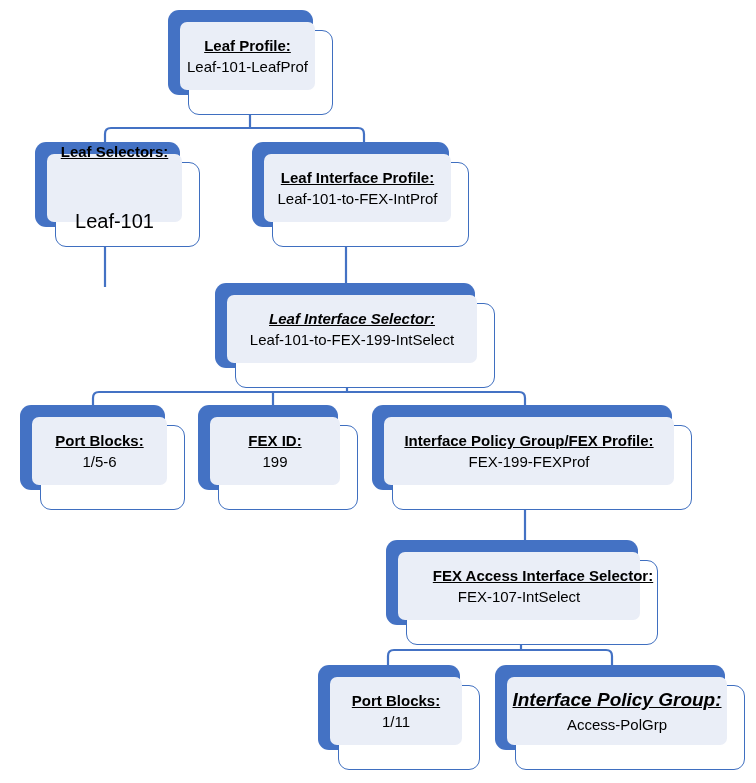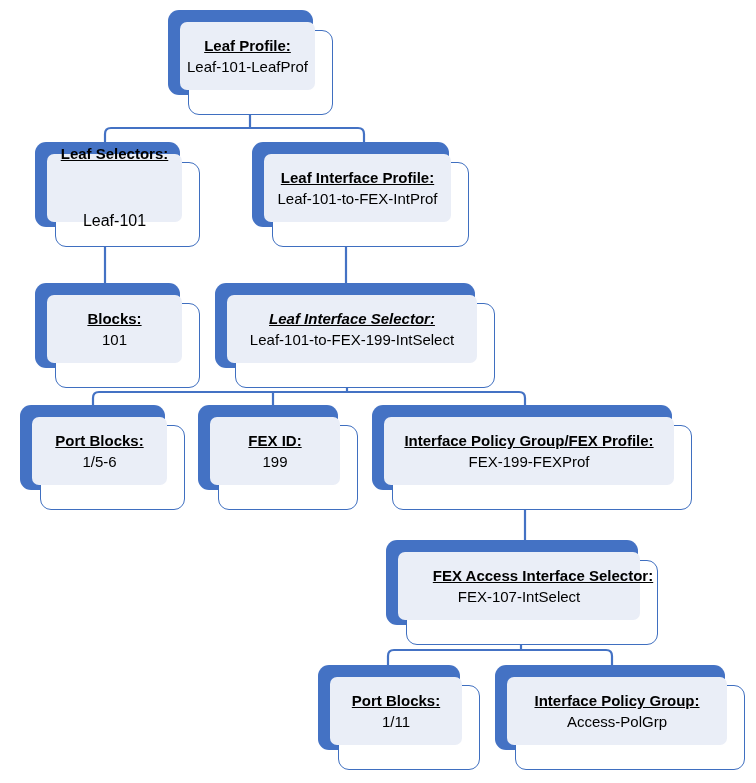--- a/index.html
+++ b/index.html
@@ -106,41 +106,33 @@
       <div class="title" style="font-size:15px;">Leaf Profile:</div>
       <div class="value" style="font-size:15px;">Leaf-101-LeafProf</div>
     </div>
   </div>
 
   <div class="node" style="left:35px; top:142px; width:165px; height:105px;">
     <div class="plate" style="width:145px; height:85px; left:0; top:0;"></div>
     <div class="card" style="width:145px; height:85px; left:20px; top:20px;"></div>
     <div class="panel" style="width:135px; height:68px; left:12px; top:12px;">
       <div class="title" style="font-size:15px;">Leaf Selectors:</div>
-      <div class="value" style="font-size:16px;margin-top:48px;">Leaf-101</div>
+      <div class="value" style="font-size:20px;margin-top:48px;">Leaf-101</div>
     </div>
   </div>
 
   <div class="node" style="left:252px; top:142px; width:217px; height:105px;">
     <div class="plate" style="width:197px; height:85px; left:0; top:0;"></div>
     <div class="card" style="width:197px; height:85px; left:20px; top:20px;"></div>
     <div class="panel" style="width:187px; height:68px; left:12px; top:12px;">
       <div class="title" style="font-size:15px;">Leaf Interface Profile:</div>
       <div class="value" style="font-size:15px;">Leaf-101-to-FEX-IntProf</div>
     </div>
   </div>
 
-  <div class="node" style="left:35px; top:283px; width:165px; height:105px;">
-    <div class="plate" style="width:145px; height:85px; left:0; top:0;"></div>
-    <div class="card" style="width:145px; height:85px; left:20px; top:20px;"></div>
-    <div class="panel" style="width:135px; height:68px; left:12px; top:12px;">
-      <div class="title" style="font-size:15px;">Blocks:</div>
-      <div class="value" style="font-size:15px;">101</div>
-    </div>
-  </div>
 
   <div class="node" style="left:215px; top:283px; width:280px; height:105px;">
     <div class="plate" style="width:260px; height:85px; left:0; top:0;"></div>
     <div class="card" style="width:260px; height:85px; left:20px; top:20px;"></div>
     <div class="panel" style="width:250px; height:68px; left:12px; top:12px;">
       <div class="title" style="font-size:15px;font-style:italic;">Leaf Interface Selector:</div>
       <div class="value" style="font-size:15px;">Leaf-101-to-FEX-199-IntSelect</div>
     </div>
   </div>
 
@@ -186,18 +178,18 @@
     <div class="panel" style="width:132px; height:68px; left:12px; top:12px;">
       <div class="title" style="font-size:15px;">Port Blocks:</div>
       <div class="value" style="font-size:15px;">1/11</div>
     </div>
   </div>
 
   <div class="node" style="left:495px; top:665px; width:250px; height:105px;">
     <div class="plate" style="width:230px; height:85px; left:0; top:0;"></div>
     <div class="card" style="width:230px; height:85px; left:20px; top:20px;"></div>
     <div class="panel" style="width:220px; height:68px; left:12px; top:12px;">
-      <div class="title" style="font-size:15px;">Interface Policy Group:</div>
+      <div class="title" style="font-size:19px;font-style:italic;">Interface Policy Group:</div>
       <div class="value" style="font-size:15px;">Access-PolGrp</div>
     </div>
   </div>
 
 </div>
 
 </body></html>

